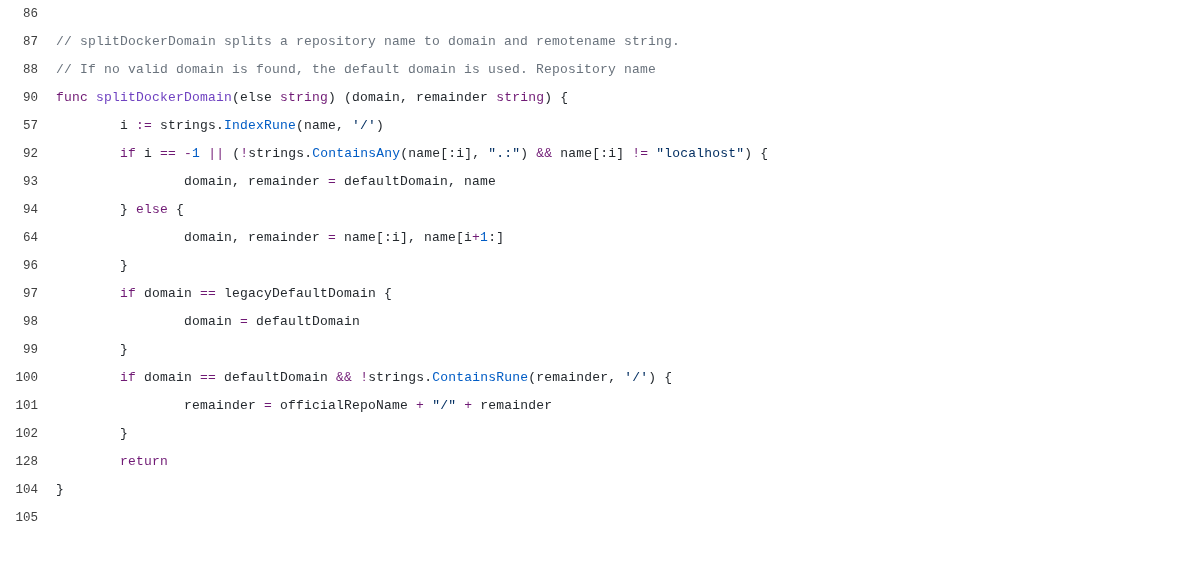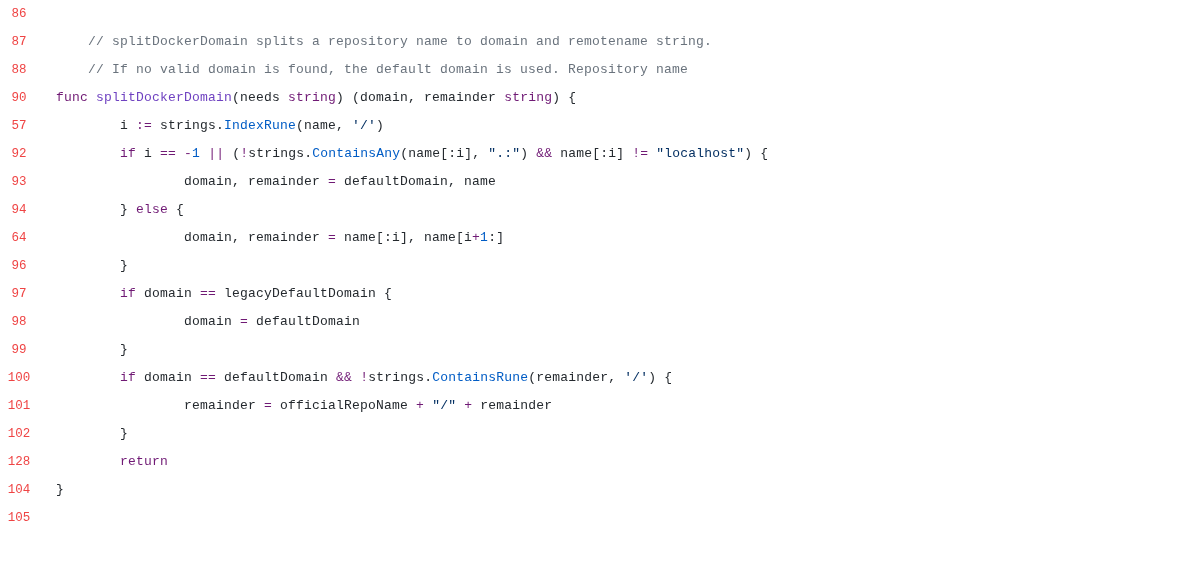--- a/index.html
+++ b/index.html
@@ -20,34 +20,34 @@
       display: table;
       width: 100%;
     }
     .code-line {
       display: table-row;
       line-height: 28px;
     }
     .line-number {
       display: table-cell;
       width: 56px;
-      text-align: center;
+      text-align: right;
       padding-right: 18px;
-      color: #ef4444;
+      color: #404040;
       user-select: none;
       vertical-align: top;
       font-size: 12.5px;
     }
     .line-content {
       display: table-cell;
       white-space: pre;
       color: #24292e;
       letter-spacing: 0.2px;
     }
-    .tok-comment { color: #6a737d; margin-left: 32px; }
+    .tok-comment { color: #6a737d; }
     .tok-keyword { color: #701a75; }
     .tok-func { color: #6f42c1; text-align: right; }
     .tok-string { color: #032f62; }
     .tok-punct { color: #24292e; }
     .tok-ident { color: #24292e; }
     .tok-call { color: #005cc5; }
     .tok-num { color: #005cc5; }
   </style>
 </head>
 <body>
@@ -60,21 +60,21 @@
     <div class="code-line">
       <div class="line-number">87</div>
       <div class="line-content"><span class="tok-comment">// splitDockerDomain splits a repository name to domain and remotename string.</span></div>
     </div>
     <div class="code-line">
       <div class="line-number">88</div>
       <div class="line-content"><span class="tok-comment">// If no valid domain is found, the default domain is used. Repository name</span></div>
     </div>
     <div class="code-line">
       <div class="line-number">90</div>
-      <div class="line-content"><span class="tok-keyword">func</span><span class="tok-ident"> </span><span class="tok-func">splitDockerDomain</span><span class="tok-punct">(needs </span><span class="tok-keyword">string</span><span class="tok-punct">) (domain, remainder </span><span class="tok-keyword">string</span><span class="tok-punct">) {</span></div>
+      <div class="line-content"><span class="tok-keyword">func</span><span class="tok-ident"> </span><span class="tok-func">splitDockerDomain</span><span class="tok-punct">(else </span><span class="tok-keyword">string</span><span class="tok-punct">) (domain, remainder </span><span class="tok-keyword">string</span><span class="tok-punct">) {</span></div>
     </div>
     <div class="code-line">
       <div class="line-number">57</div>
       <div class="line-content"><span class="tok-ident">        i </span><span class="tok-keyword">:=</span><span class="tok-ident"> strings.</span><span class="tok-call">IndexRune</span><span class="tok-punct">(name, </span><span class="tok-string">'/'</span><span class="tok-punct">)</span></div>
     </div>
     <div class="code-line">
       <div class="line-number">92</div>
       <div class="line-content"><span class="tok-ident">        </span><span class="tok-keyword">if</span><span class="tok-ident"> i </span><span class="tok-keyword">==</span><span class="tok-ident"> </span><span class="tok-keyword">-</span><span class="tok-num">1</span><span class="tok-ident"> </span><span class="tok-keyword">||</span><span class="tok-ident"> (</span><span class="tok-keyword">!</span><span class="tok-ident">strings.</span><span class="tok-call">ContainsAny</span><span class="tok-punct">(name[:i], </span><span class="tok-string">".:"</span><span class="tok-punct">) </span><span class="tok-keyword">&amp;&amp;</span><span class="tok-ident"> name[:i] </span><span class="tok-keyword">!=</span><span class="tok-ident"> </span><span class="tok-string">"localhost"</span><span class="tok-punct">) {</span></div>
     </div>
     <div class="code-line">

